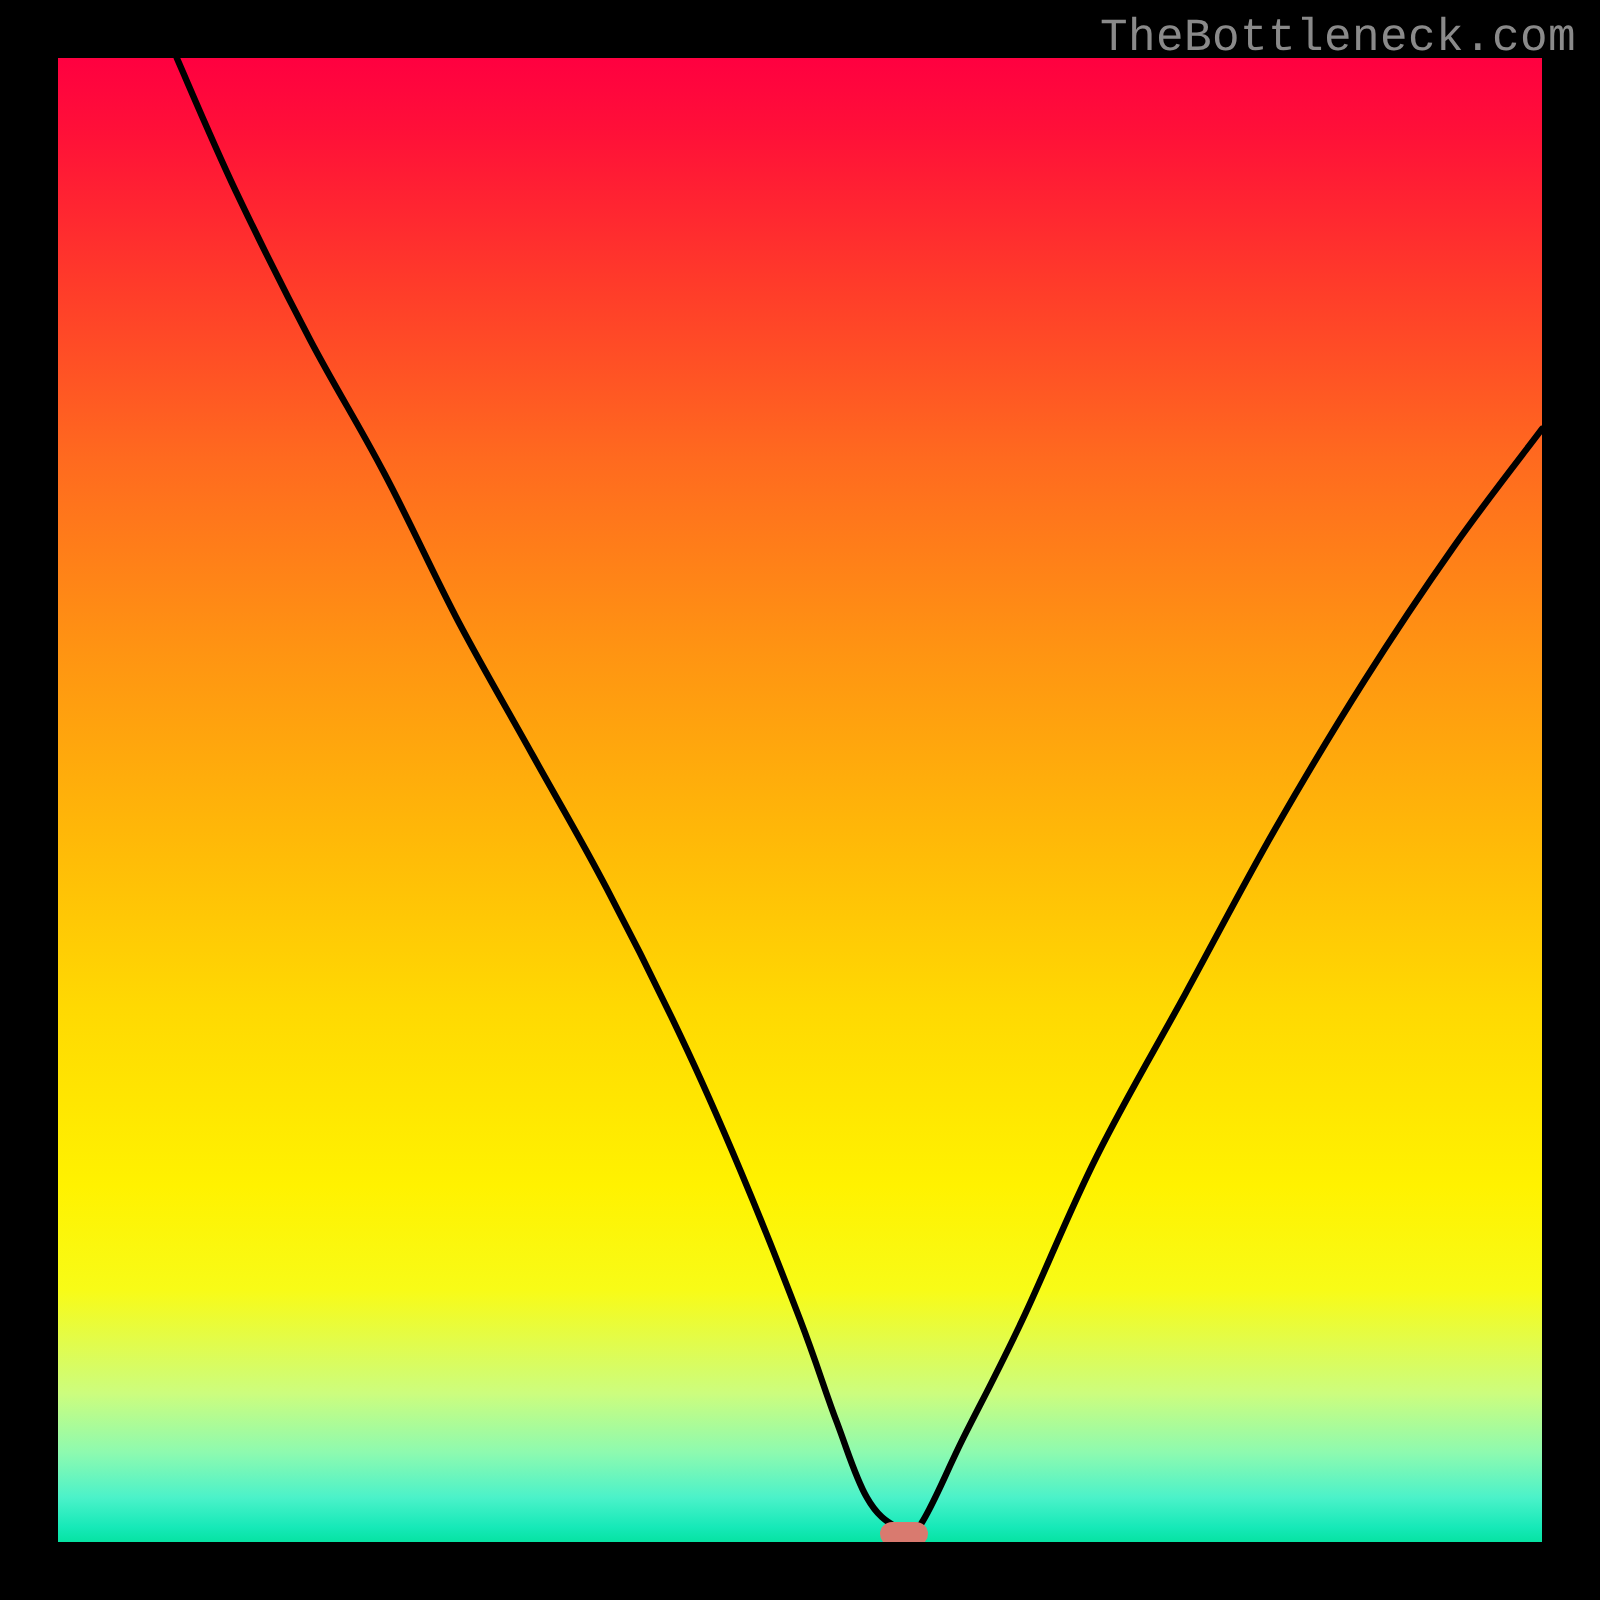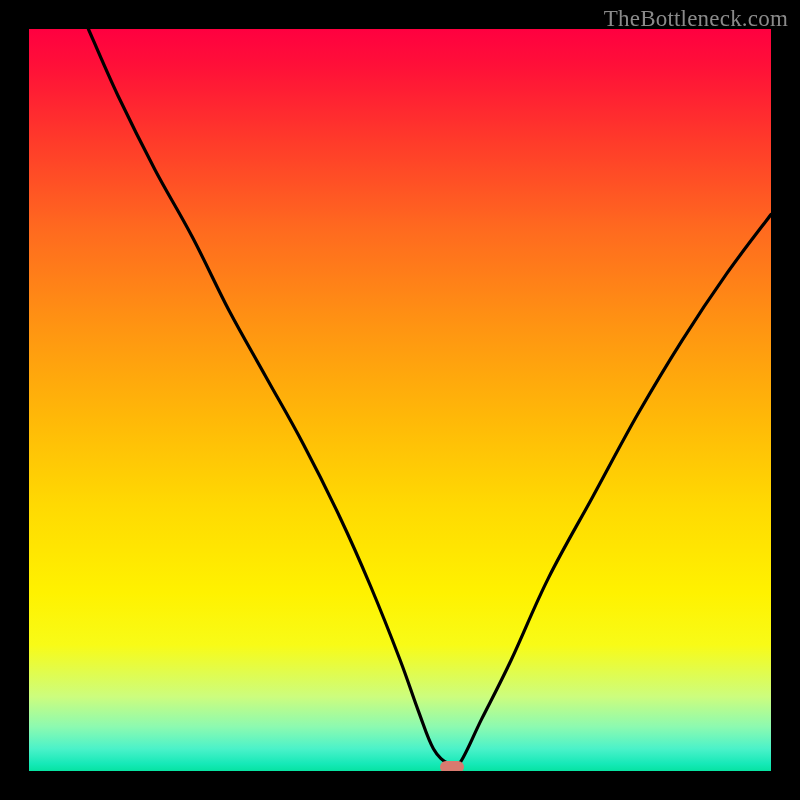--- a/index.html
+++ b/index.html
@@ -55,21 +55,21 @@
     left: 0;
     top: 0;
     width: 742px;
     height: 742px;
     overflow: visible;
   }
   .watermark {
     position: absolute;
     top: 6px;
     right: 12px;
-    font-family: Liberation Serif, serif;
+    font-family: Liberation Mono, monospace;
     font-size: 23px;
     color: #8a8a8a;
     letter-spacing: 0.2px;
     user-select: none;
   }
   .marker {
     position: absolute;
     width: 24px;
     height: 12px;
     border-radius: 6px;

